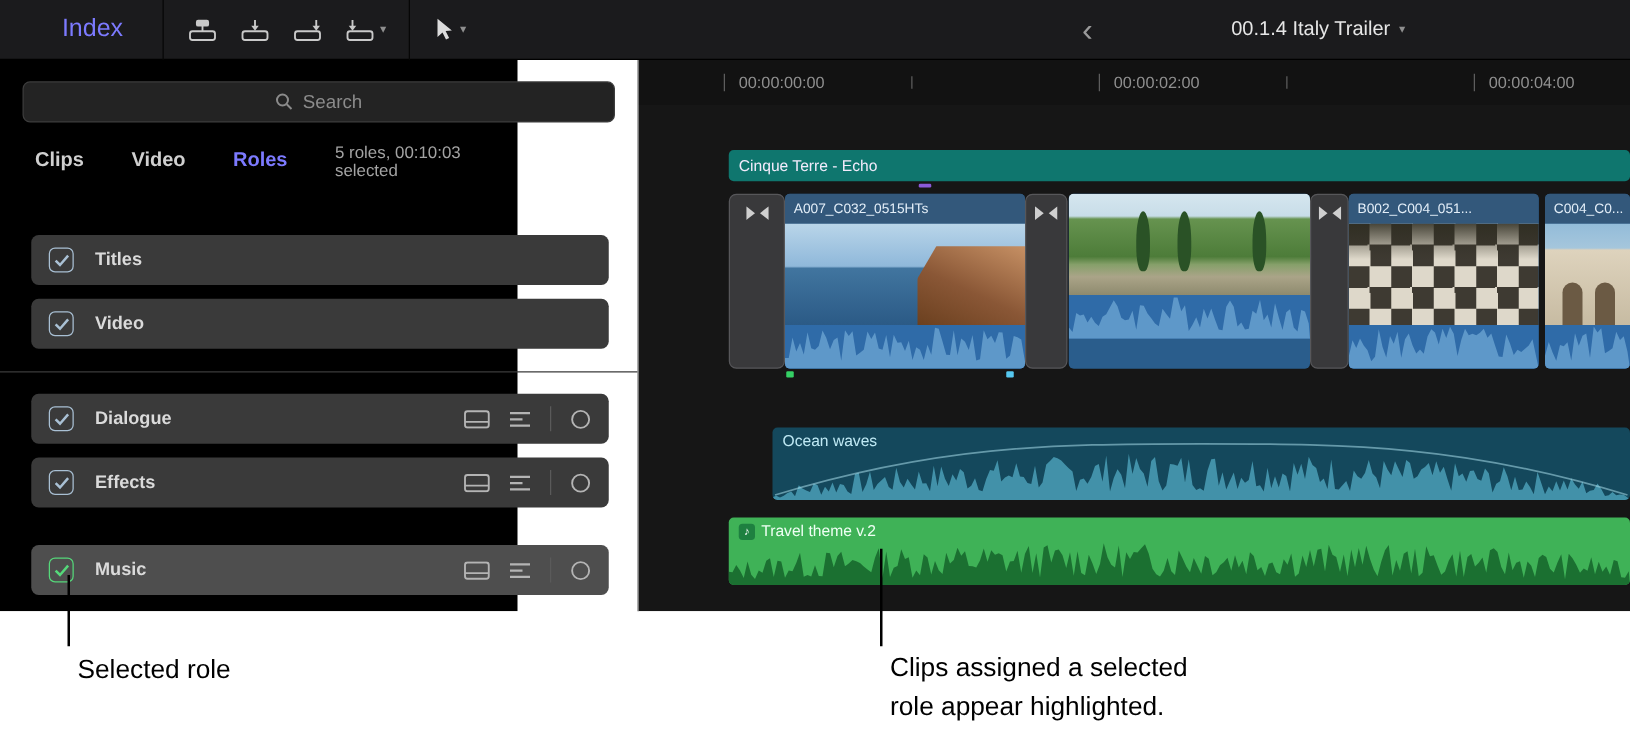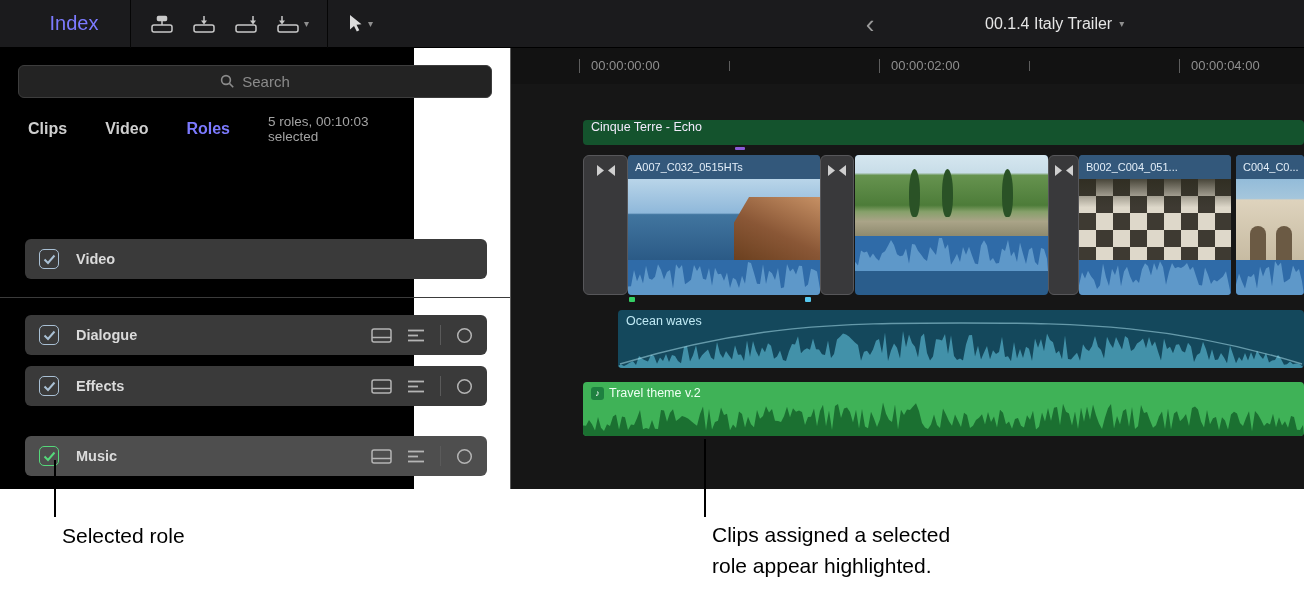--- a/index.html
+++ b/index.html
@@ -56,21 +56,21 @@
   .tl-divider { position:absolute; top:48px; left:510px; width:1px; height:441px; background:#5c5c5c; z-index:5; }
   .timeline { position:absolute; top:48px; left:511px; width:793px; height:441px;
               background:#161616; overflow:hidden; }
   .ruler { position:absolute; top:0; left:0; width:793px; height:36px; background:#121212; }
   .tick { position:absolute; width:1px; background:#5d5d5d; }
   .tick.big { top:11px; height:14px; }
   .tick.small { top:13px; height:10px; }
   .ruler-label { position:absolute; top:10px; font-size:13px; color:#8f8f8f; white-space:nowrap; }
 
   .title-clip { position:absolute; left:72px; top:72px; width:721px; height:25px;
-                background:#14532d; border-radius:4px; display:flex; align-items:flex-start;
+                background:#0f766e; border-radius:4px; display:flex; align-items:center;
                 color:#f3ebfc; font-size:12.5px; padding-left:8px; }
   .title-marker { position:absolute; left:224px; top:99px; width:10px; height:3px;
                   background:#8a5ad8; border-radius:1px; }
 
   .transition { position:absolute; top:107px; height:140px; background:#39393b;
                 border:1px solid #57575a; border-radius:6px; }
   .transition svg { position:absolute; top:9px; left:50%; transform:translateX(-50%); }
 
   .vclip { position:absolute; top:107px; height:140px; border-radius:4px; overflow:hidden;
            background:#2a5d8c; }
@@ -88,21 +88,21 @@
   .thumb2 { background:linear-gradient(180deg,#d5e6ef 0%,#c8dde8 22%,#66934f 25%,#4d7c39 62%,#86a06a 70%,#aaa488 82%,#8e8a6e 100%); }
   .cypress { position:absolute; width:11px; height:48px; background:#2a5226; border-radius:50% 50% 40% 40%; top:14px; }
   .thumb3 { background:conic-gradient(#ded8ca 0 25%,#3e3a32 0 50%,#ded8ca 0 75%,#3e3a32 0) 0 0 / 34px 34px; }
   .thumb3-shade { position:absolute; inset:0; background:linear-gradient(180deg,rgba(46,44,32,.85) 0%,rgba(46,44,32,0) 35%); }
   .thumb4 { background:linear-gradient(180deg,#93bcd9 0%,#a5c6dc 24%,#ded3bd 26%,#c7bba2 100%); }
   .arch { position:absolute; bottom:0; width:16px; height:34px; background:#6b5a44;
           border-radius:9px 9px 0 0; }
 
   .clip-marker { position:absolute; width:6px; height:5px; border-radius:1px; top:249px; }
 
-  .aclip { position:absolute; border-radius:4px; overflow:hidden; }
+  .aclip { position:absolute; border-radius:4px; overflow:hidden;margin-top:32px; }
   .aclip-label { position:absolute; top:4px; left:8px; font-size:12.5px; z-index:2;
                  display:flex; align-items:center; gap:5px; }
   .ocean { left:107px; top:262px; width:686px; height:58px; background:#14485c; }
   .ocean .aclip-label { color:#bfe9f4; }
   .travel { left:72px; top:334px; width:721px; height:54px; background:#3fb257; }
   .travel .aclip-label { color:#eefff3; }
   .note-badge { width:13px; height:13px; background:#1e8040; border-radius:3px; color:#fff;
                 font-size:9px; display:flex; align-items:center; justify-content:center; }
 
   
@@ -182,20 +182,28 @@
 
     <div class="tabs-row">
       <span class="tab">Clips</span>
       <span class="tab">Video</span>
       <span class="tab active">Roles</span>
       <span class="selection-summary">5 roles, 00:10:03 selected</span>
     </div>
 
     <div class="sidebar-sep"></div>
 
+    <div class="role-row" style="top:140px">
+      <span class="checkbox">
+        <svg width="13" height="11" viewBox="0 0 13 11" fill="none" stroke="currentColor" stroke-width="2">
+            <polyline points="1.5,5.5 5,9 11.5,1.5"></polyline>
+          </svg>
+      </span>
+      <span class="role-label">Titles</span>
+    </div>
 
     <div class="role-row" style="top:191px">
       <span class="checkbox">
         <svg width="13" height="11" viewBox="0 0 13 11" fill="none" stroke="currentColor" stroke-width="2">
             <polyline points="1.5,5.5 5,9 11.5,1.5"></polyline>
           </svg>
       </span>
       <span class="role-label">Video</span>
     </div>
 

